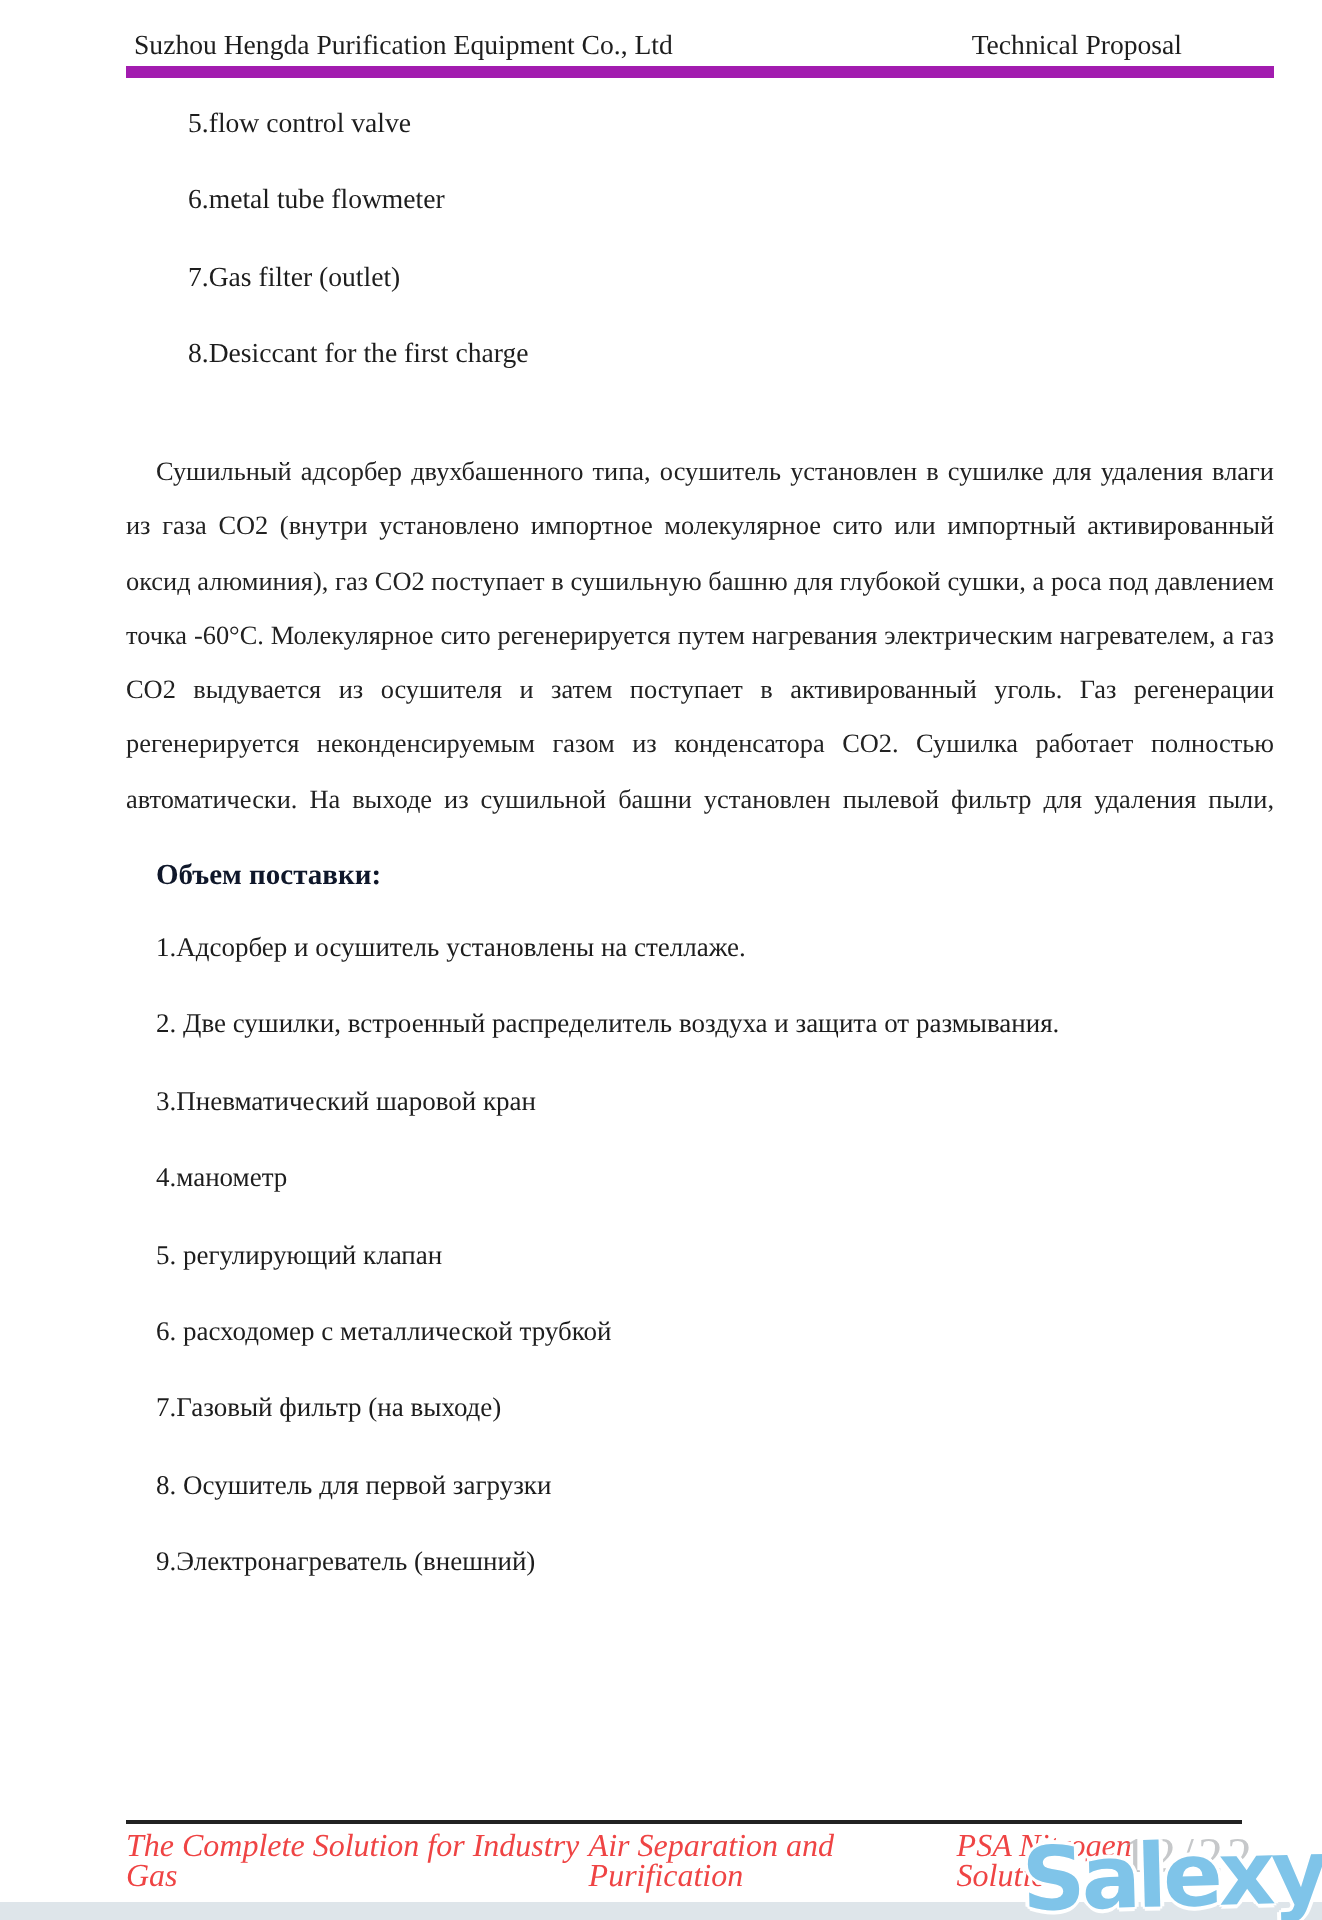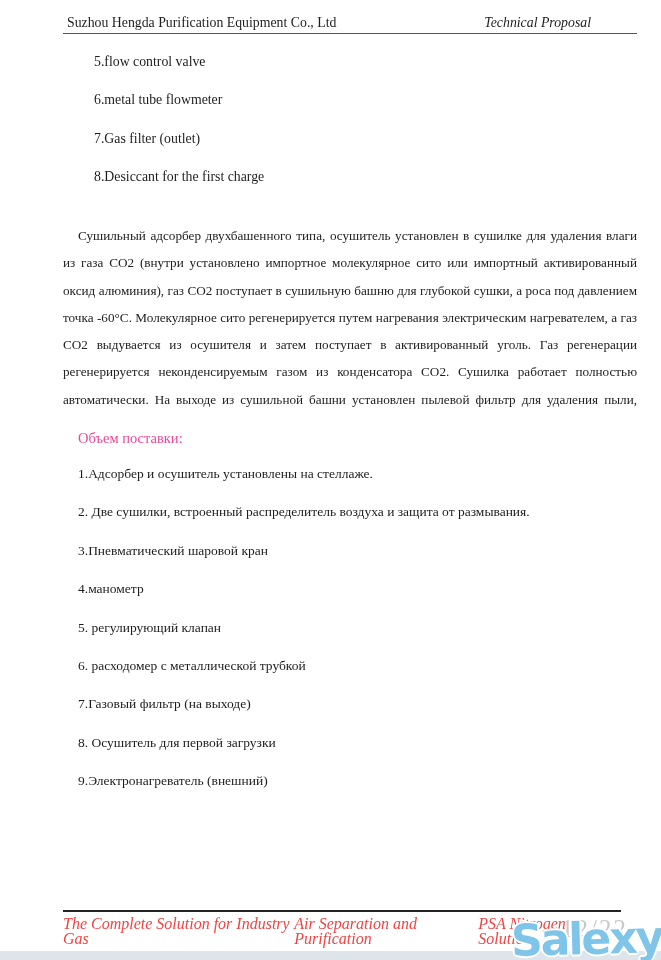--- a/index.html
+++ b/index.html
@@ -10,38 +10,38 @@
     overflow:hidden;
     font-family:"Liberation Serif", serif;
     color:#1d1d1d;
   }
   
   .header{
     position:absolute;left:63px;right:24px;top:15px;
     display:flex;justify-content:space-between;align-items:flex-end;
     font-size:13.8px;line-height:16px;
     padding-bottom:2px;
-    border-bottom:1px solid #a21caf;
+    border-bottom:6px solid #a21caf;
   }
   .header .company{padding-left:4px;}
-  .header .doctitle{padding-right:46px;font-style:italic;}
+  .header .doctitle{padding-right:46px;}
   
   .en-list{position:absolute;left:63px;right:24px;top:38px;margin:16px;padding:0;list-style:none;}
   .en-list li{margin:0 0 22.4px 15px;font-size:13.8px;line-height:16px;}
   
   .paragraph{
     position:absolute;left:63px;right:24px;top:222px;height:194px;overflow:hidden;
     margin:0;font-size:13.2px;line-height:27.3px;
     text-align:justify;text-indent:15px;
     color:#222;
   }
   
   .scope-heading{
     position:absolute;left:78px;top:430px;margin:0;
-    font-size:14.5px;line-height:17px;font-weight:normal;color:#ec4899;
+    font-size:14.5px;line-height:17px;font-weight:bold;color:#0f172a;
   }
   
   .ru-list{position:absolute;left:63px;right:40px;top:466px;margin:0;padding:0;list-style:none;}
   .ru-list li{margin:0 0 22.4px 15px;font-size:13.5px;line-height:16px;}
   
   .footer-rule{position:absolute;left:63px;top:910px;width:558px;height:0;border-top:2px solid #222;}
   .footer{
     position:absolute;left:63px;top:916px;width:546px;
     display:flex;justify-content:space-between;
     font-size:16px;line-height:15px;font-style:italic;color:#ef4444;

